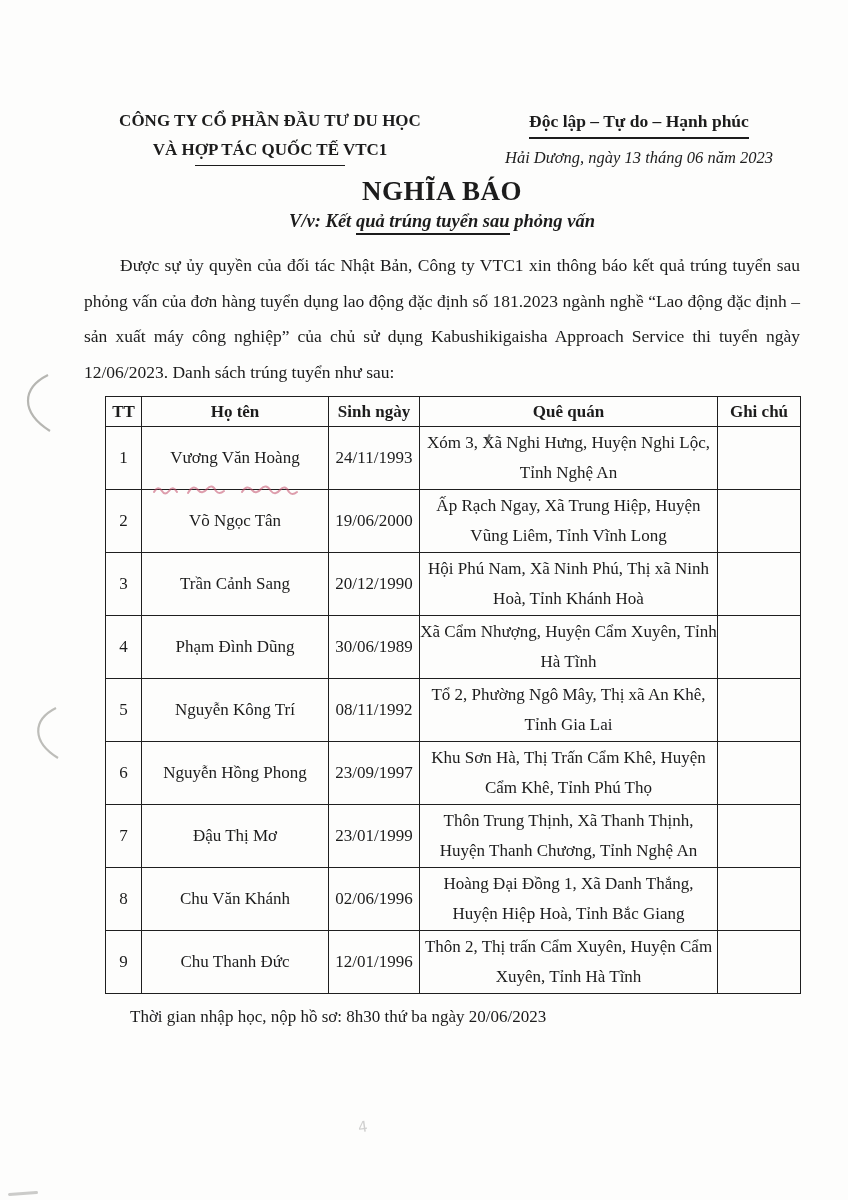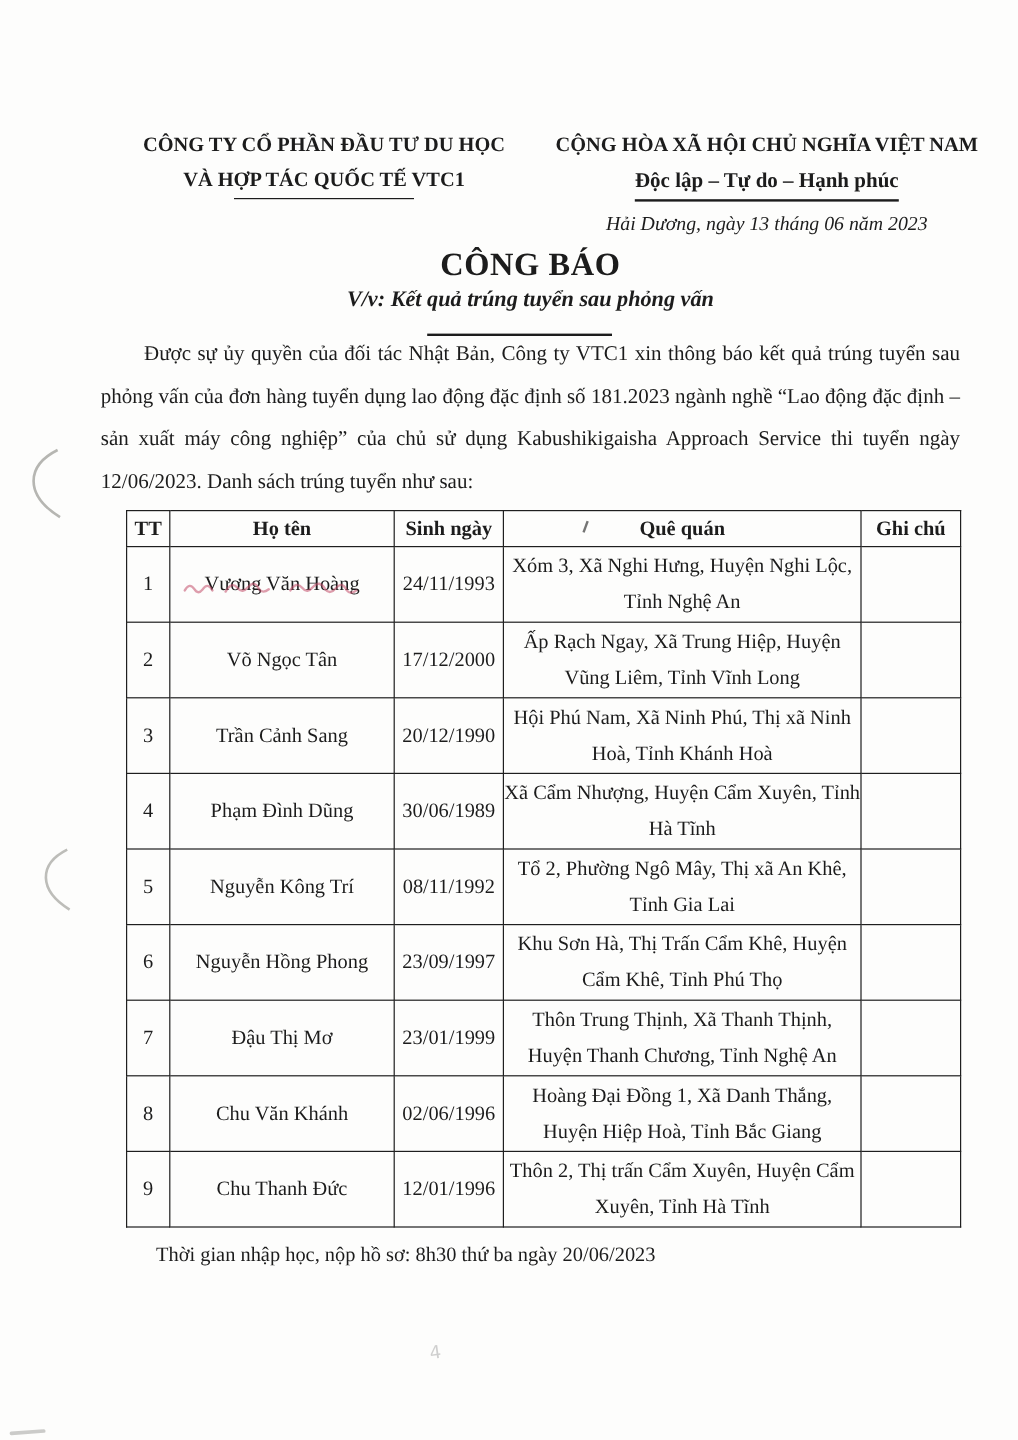--- a/index.html
+++ b/index.html
@@ -22,21 +22,21 @@
   .org-num{font-style:italic;font-size:16px;line-height:26px;margin-top:2px;}
   .nat-line1{font-weight:bold;font-size:17px;line-height:29px;}
   .nat-line2{display:inline-block;font-weight:bold;font-size:17.5px;line-height:26px;
              border-bottom:2px solid #1c1c1c;padding-bottom:3px;margin-top:2px;}
   .nat-line3{font-style:italic;font-size:16.5px;line-height:26px;margin-top:6px;}
 
   
   .title-wrap{margin:4px 48px 0 84px;text-align:center;}
   .doc-title{font-weight:bold;font-size:27px;line-height:33px;letter-spacing:.5px;}
   .doc-subtitle{font-weight:bold;font-style:italic;font-size:18.5px;line-height:27px;}
-  .doc-subtitle .ul{border-bottom:2px solid #1c1c1c;padding-bottom:18px;}
+  .doc-subtitle .ul{border-bottom:2px solid #1c1c1c;padding-bottom:2px;}
 
   
   .body-par{
     margin:13px 48px 0 84px;
     font-size:17.5px;line-height:35.5px;
     text-align:justify;text-indent:36px;
   }
 
   
   table.results{
@@ -83,28 +83,27 @@
 
 <div class="page">
 
   <div class="header">
     <div class="header-left">
       <div class="org-line">CÔNG TY CỔ PHẦN ĐẦU TƯ DU HỌC</div>
       <div class="org-line">VÀ HỢP TÁC QUỐC TẾ VTC1</div>
       <div class="org-rule"></div>
     </div>
     <div class="header-right">
-      <div class="nat-line1">CỘNG HÒA XÃ HỘI CHỦ NGHĨA VIỆT NAM</div>
       <div><span class="nat-line2">Độc lập – Tự do – Hạnh phúc</span></div>
       <div class="nat-line3">Hải Dương, ngày 13 tháng 06 năm 2023</div>
     </div>
   </div>
 
   <div class="title-wrap">
-    <div class="doc-title">CÔNG BÁO</div>
+    <div class="doc-title">NGHĨA BÁO</div>
     <div class="doc-subtitle"><span>V/v: Kết </span><span class="ul">quả trúng tuyển sau</span><span> phỏng vấn</span></div>
   </div>
 
   <p class="body-par">Được sự ủy quyền của đối tác Nhật Bản, Công ty VTC1 xin thông báo kết quả trúng tuyển sau phỏng vấn của đơn hàng tuyển dụng lao động đặc định số 181.2023 ngành nghề “Lao động đặc định – sản xuất máy công nghiệp” của chủ sử dụng Kabushikigaisha Approach Service thi tuyển ngày 12/06/2023. Danh sách trúng tuyển như sau:</p>
 
   <table class="results">
     <colgroup>
       <col class="c-tt">
         <col class="c-name">
         <col class="c-dob">
@@ -124,21 +123,21 @@
         <tr>
           <td class="col-tt">1</td>
           <td class="col-name">Vương Văn Hoàng</td>
           <td class="col-dob">24/11/1993</td>
           <td class="col-hometown">Xóm 3, Xã Nghi Hưng, Huyện Nghi Lộc, Tỉnh Nghệ An</td>
           <td class="col-note"></td>
         </tr>
         <tr>
           <td class="col-tt">2</td>
           <td class="col-name">Võ Ngọc Tân</td>
-          <td class="col-dob">17/12/2000</td>
+          <td class="col-dob">19/06/2000</td>
           <td class="col-hometown">Ấp Rạch Ngay, Xã Trung Hiệp, Huyện Vũng Liêm, Tỉnh Vĩnh Long</td>
           <td class="col-note"></td>
         </tr>
         <tr>
           <td class="col-tt">3</td>
           <td class="col-name">Trần Cảnh Sang</td>
           <td class="col-dob">20/12/1990</td>
           <td class="col-hometown">Hội Phú Nam, Xã Ninh Phú, Thị xã Ninh Hoà, Tỉnh Khánh Hoà</td>
           <td class="col-note"></td>
         </tr>

